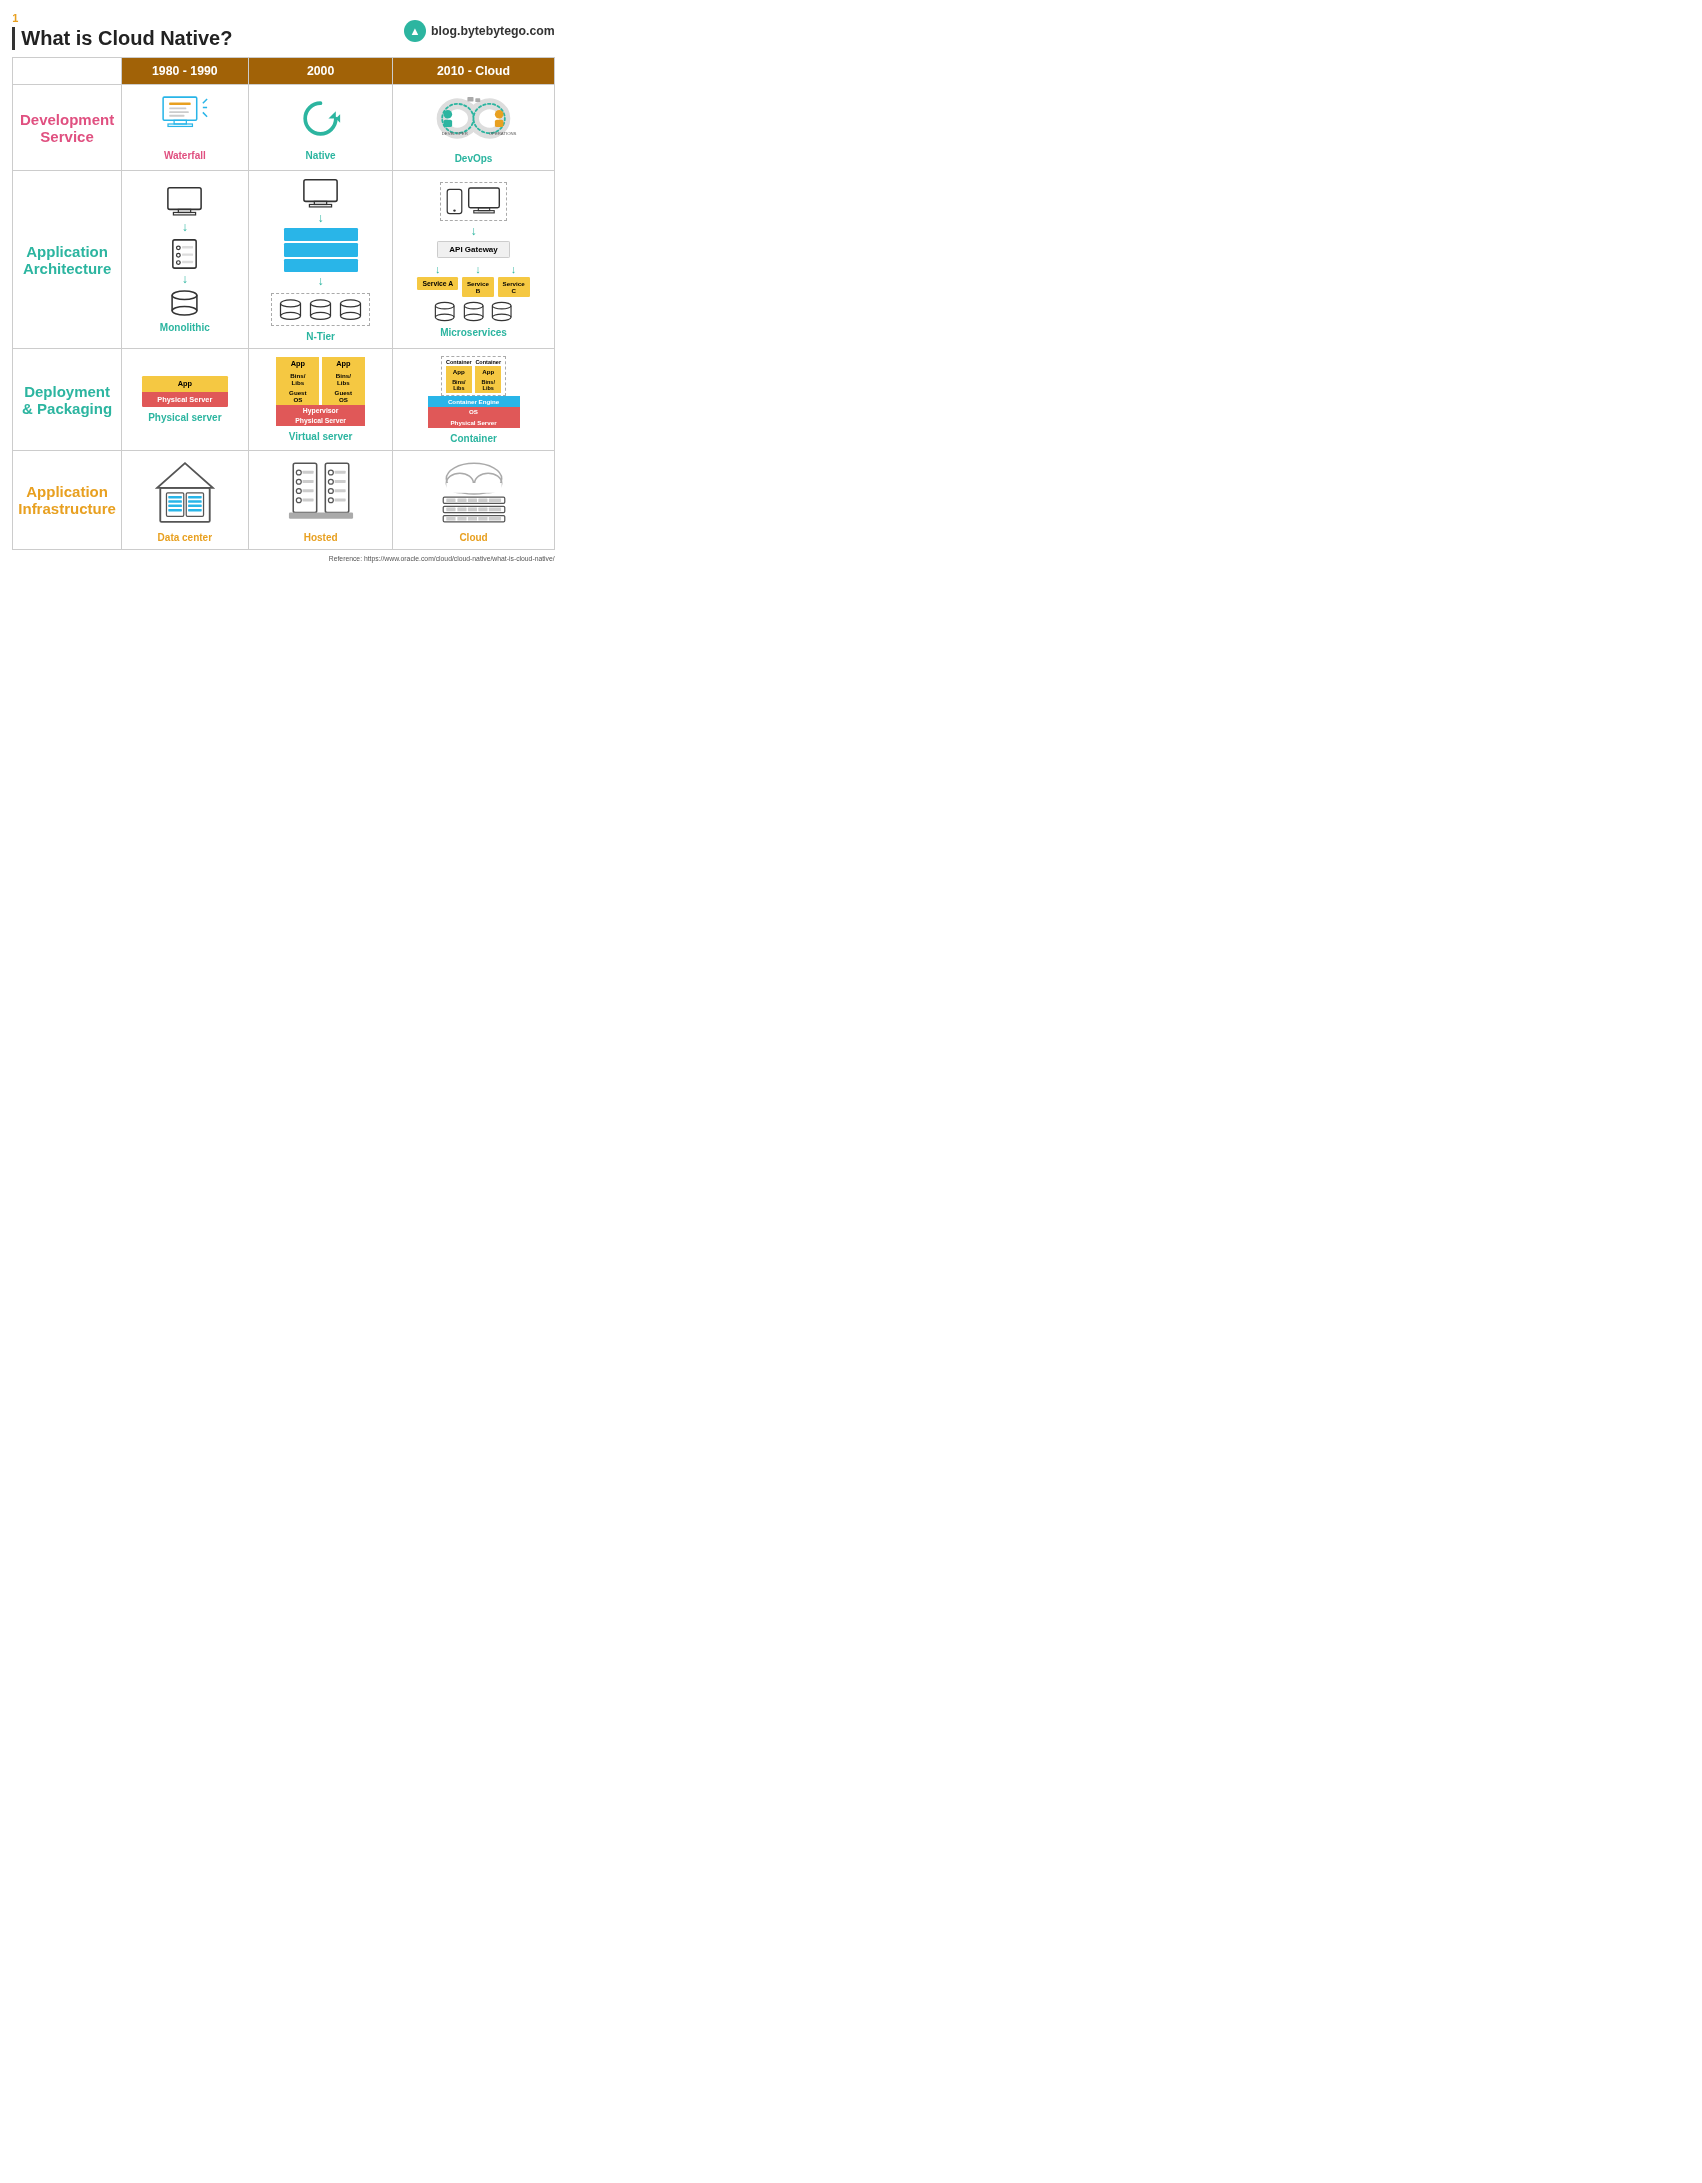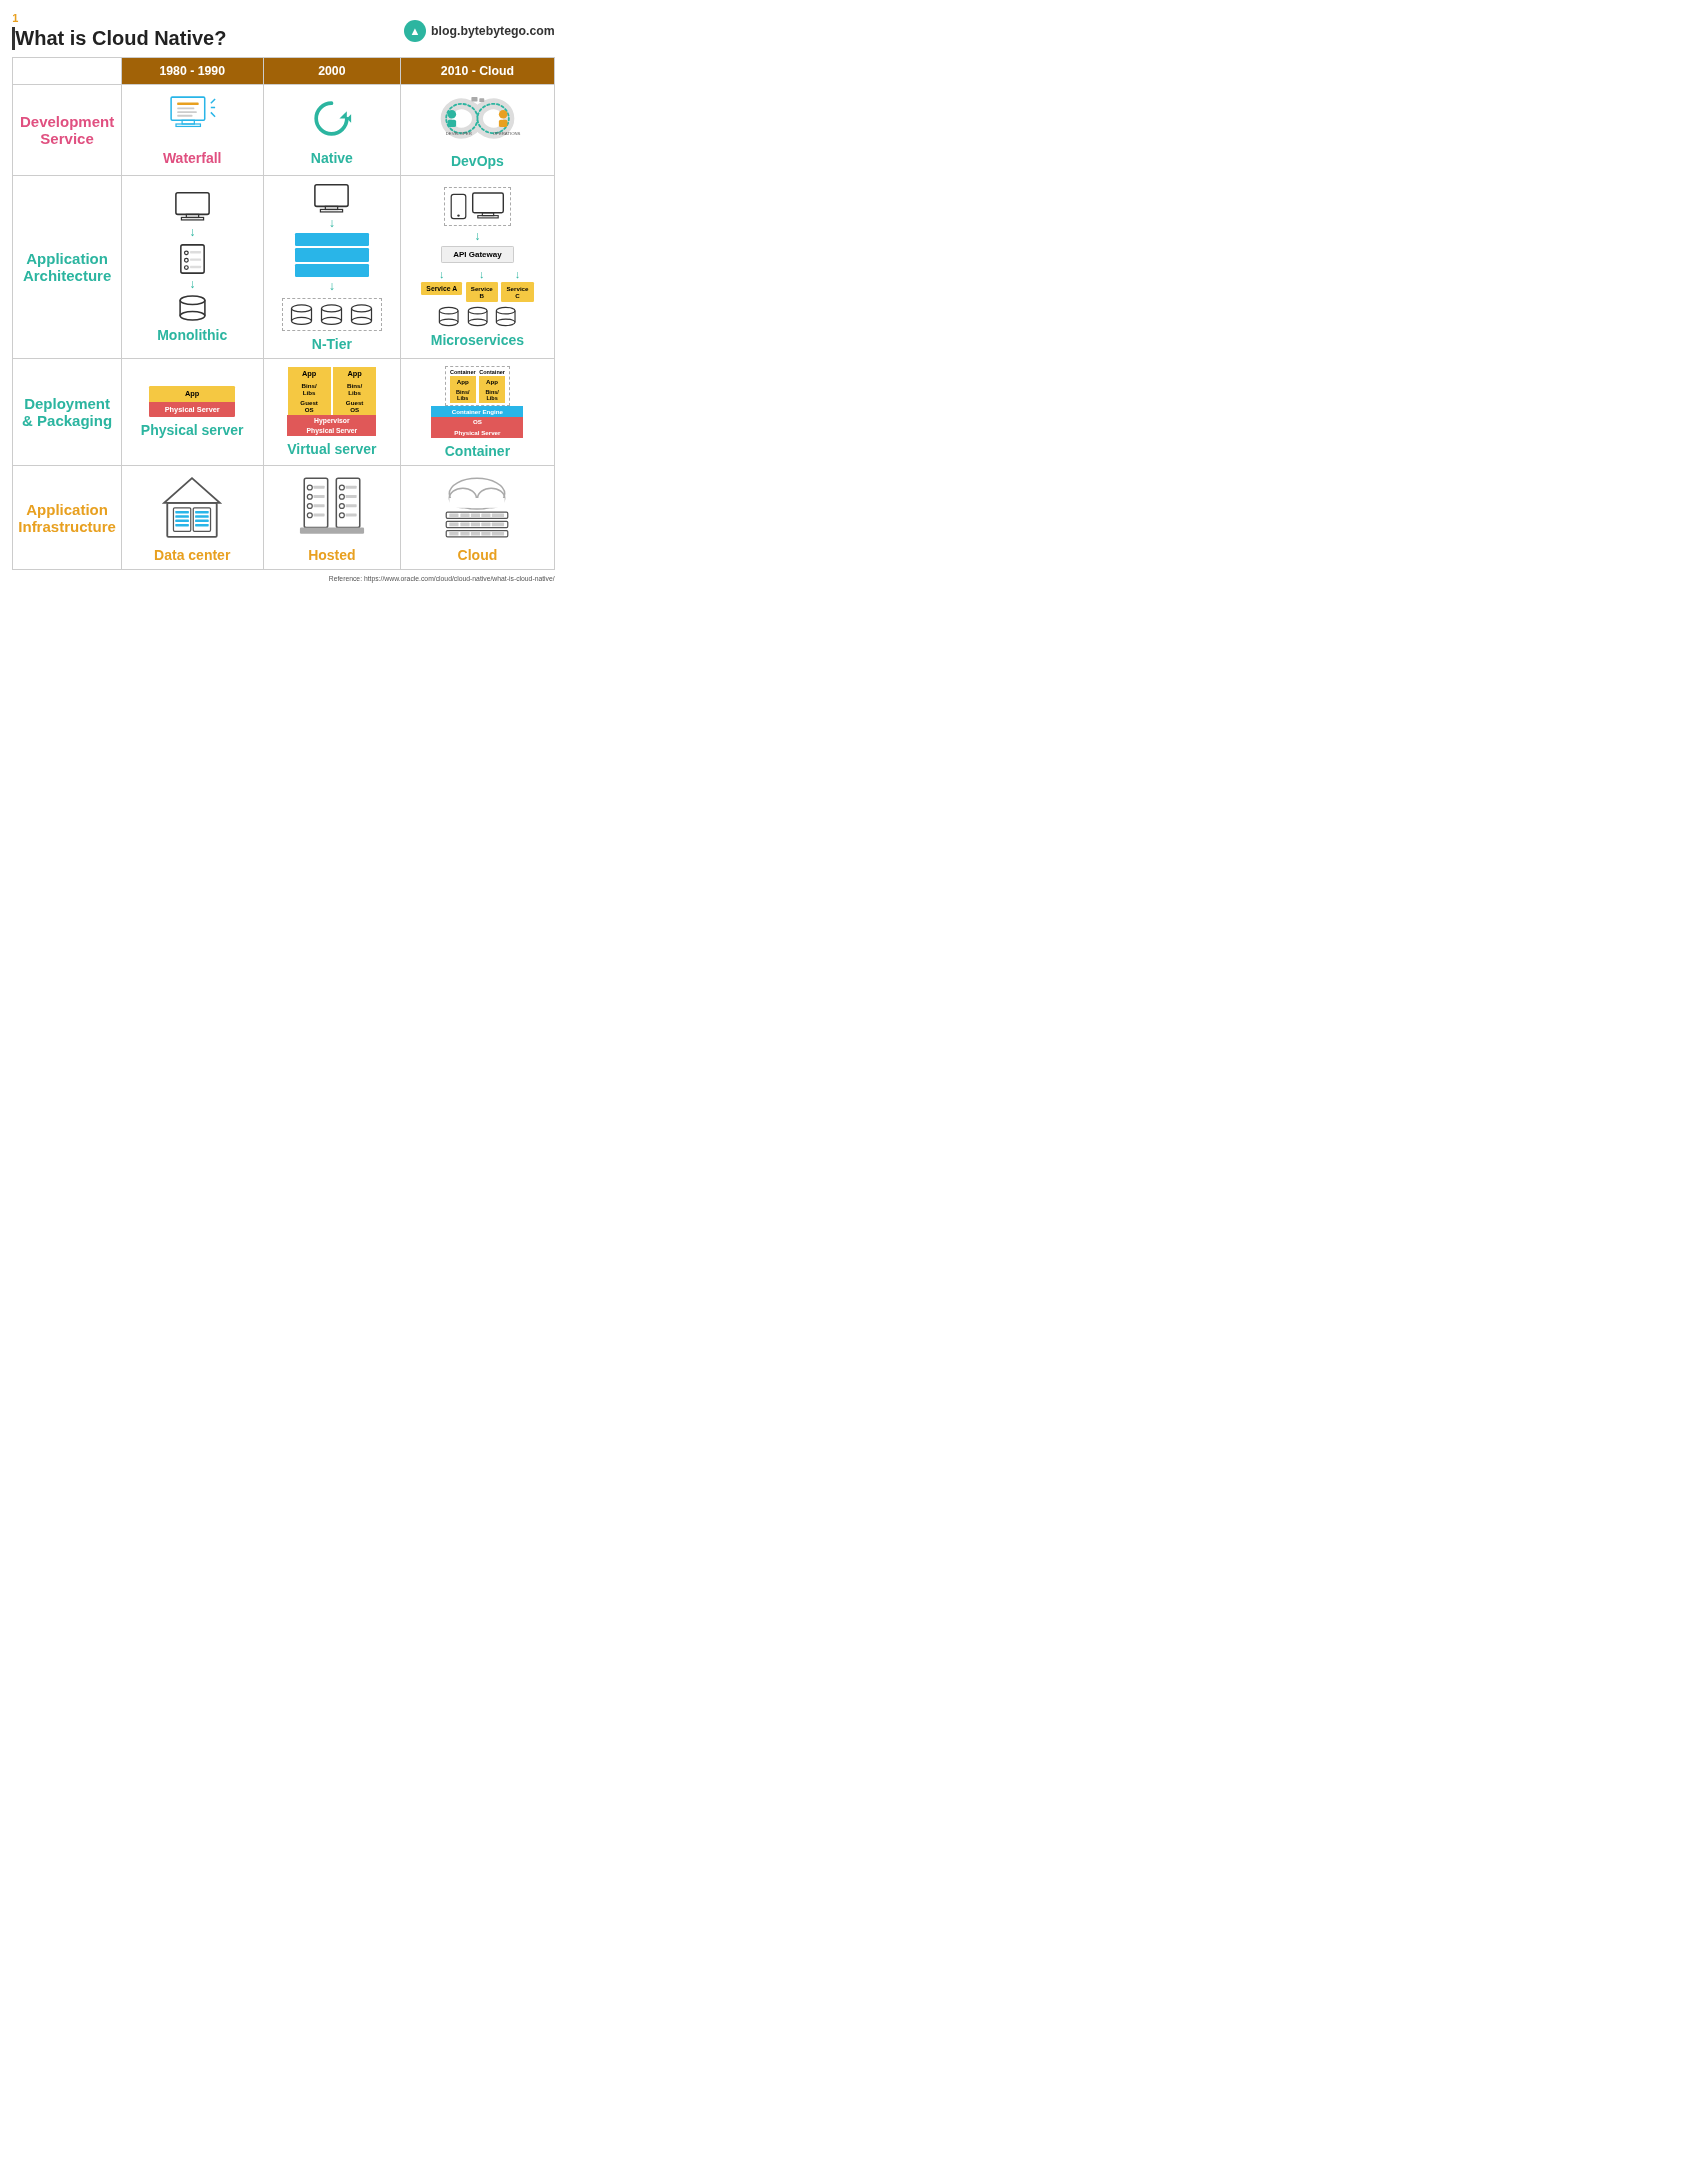--- a/index.html
+++ b/index.html
@@ -13,21 +13,21 @@
       display: flex;
       justify-content: space-between;
       align-items: center;
       margin-bottom: 6.2px;
     }
     .page-title {
       font-size: 20px;
       font-weight: bold;
       color: #222;
       border-left: 3.1px solid #333;
-      padding-left: 0;
+      padding-left: 6px;
     }
     .brand {
       display: flex;
       align-items: center;
       gap: 5px;
       font-size: 12.3px;
       font-weight: bold;
       color: #333;
     }
     .brand-icon {
@@ -82,21 +82,21 @@
     .label-arch { color: #2cb5a0; }
     .label-deploy { color: #2cb5a0; }
     .label-infra { color: #e8a020; }
 
     .content-cell {
       text-align: center;
       vertical-align: middle;
       padding: 8.6px 5px;
     }
     .cell-label {
-      font-size: 14px;
+      font-size: 10px;
       font-weight: bold;
       margin-top: 5px;
     }
     .label-waterfall { color: #e05080; }
     .label-agile { color: #2cb5a0; }
     .label-devops { color: #2cb5a0; }
     .label-monolithic { color: #2cb5a0; }
     .label-ntier { color: #2cb5a0; }
     .label-microservices { color: #2cb5a0; }
     .label-physical { color: #2cb5a0; }

